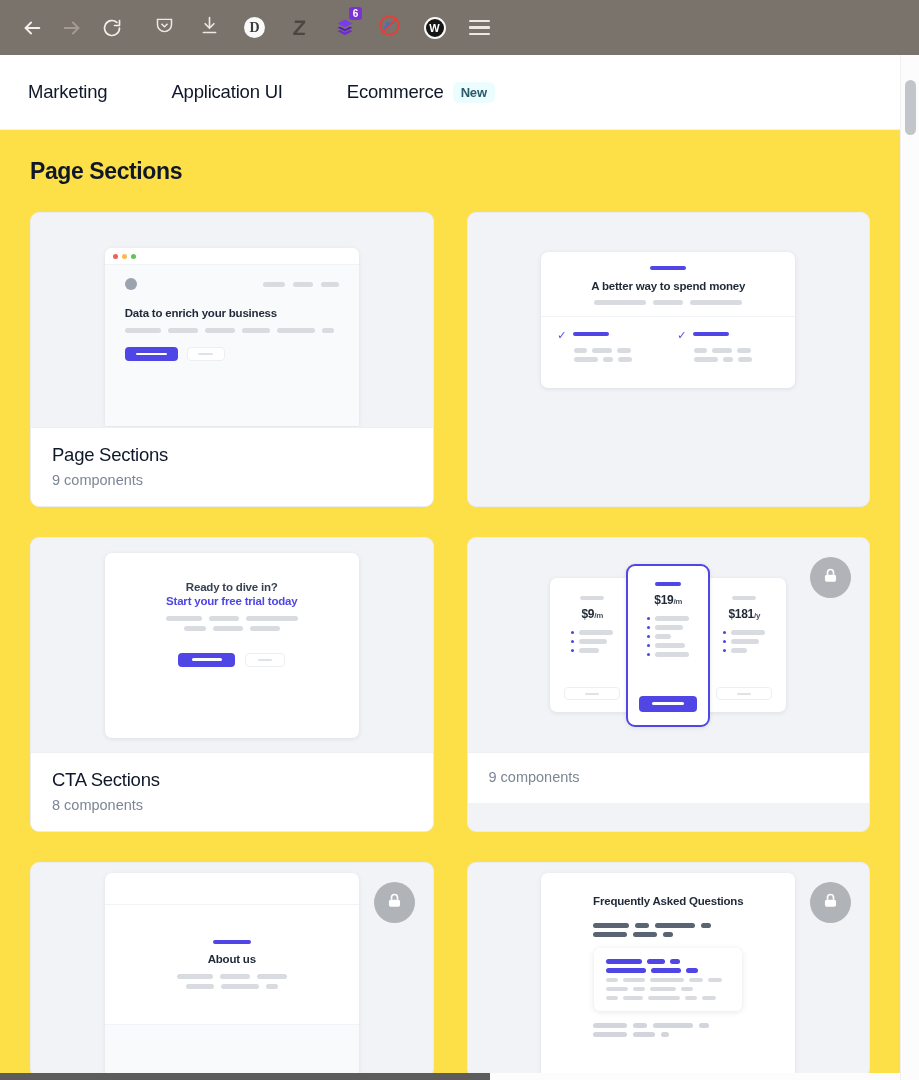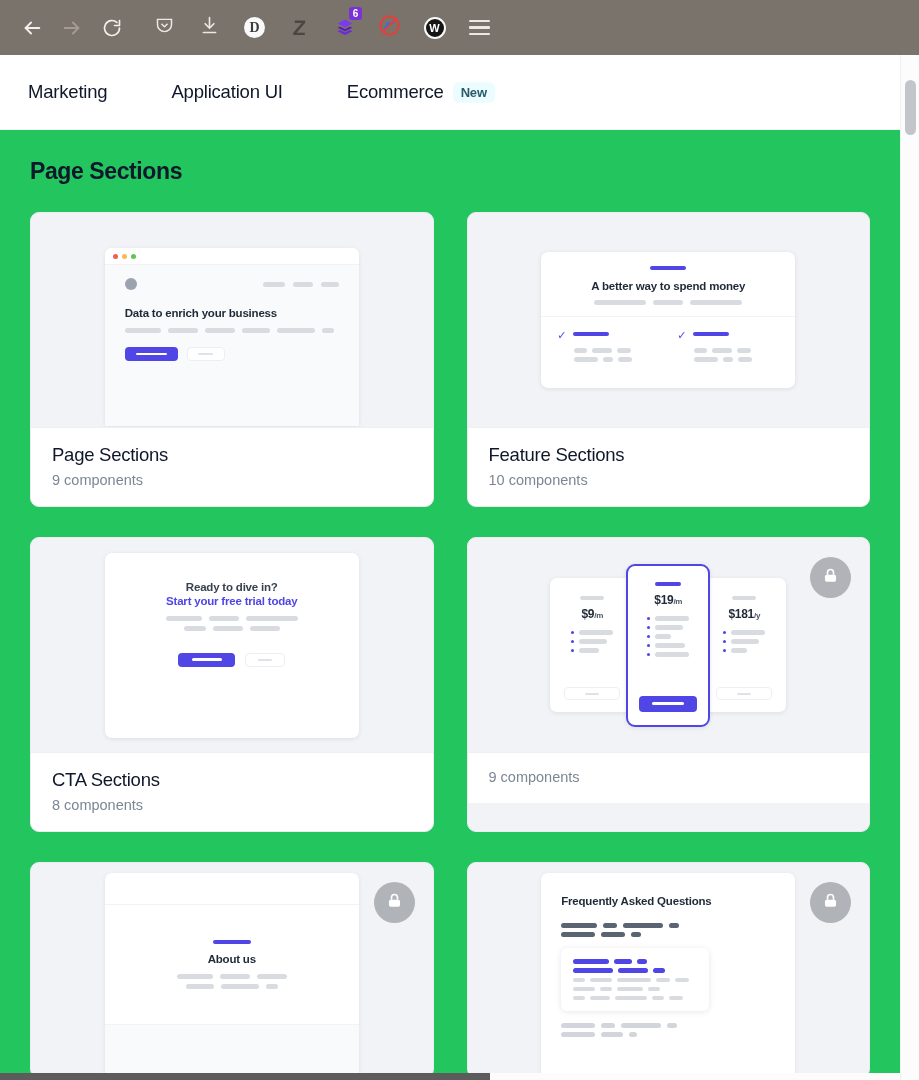--- a/index.html
+++ b/index.html
@@ -94,21 +94,21 @@
     background: #151515; border: 2px solid #fbfafa;
     color: #ffffff; font-size: 11px; font-weight: 700;
     display: flex; align-items: center; justify-content: center;
   }
   .hamburger { display:flex; flex-direction:column; gap:4px; }
   .hamburger span { display:block; width:21px; height:2.4px; background:#ece8e4; border-radius:1px; }
 
   
   .page {
     height: 1025px;
-    background: #22c55e;
+    background: #fde047;
     position: relative;
     overflow: hidden;
   }
   .tabs-bar {
     height: 75px;
     background: #ffffff;
     border-bottom: 1px solid #eef1f5;
     display: flex;
     align-items: center;
     padding-left: 28px;
@@ -297,21 +297,21 @@
   .about-lines { display:flex; flex-wrap:wrap; justify-content:center; gap:5px 7px; width:140px; }
   .about-foot { height:52px; background:#f8fafc; }
 
   
   .faq-win {
     width: 254px; height: 204px;
     background:#ffffff; border-radius:7px 7px 0 0;
     box-shadow:0 1px 5px rgba(15,23,42,.07);
     margin-top: 10px;
     padding: 22px 20px 0 20px;
-    display:flex; flex-direction:column; 
+    display:flex; flex-direction:column; align-items:center;
   }
   .faq-title { font-size:11.5px; font-weight:700; color:#1f2937; letter-spacing:-.2px; margin-bottom:16px; }
   .faq-q { display:flex; flex-wrap:wrap; gap:4px 6px; width:150px; margin-bottom:11px; }
   .faq-q .bar { height:5px; background:#5b6472; }
   .faq-panel {
     background:#ffffff; border-radius:6px;
     box-shadow:0 1px 6px rgba(15,23,42,.10);
     padding:11px 12px; width:148px; margin-bottom:12px;
   }
   .faq-panel .row { display:flex; flex-wrap:wrap; gap:4px 5px; }
@@ -523,24 +523,20 @@
                   <span class="bar" style="width:20px"></span>
                   <span class="bar" style="width:14px"></span>
                   <span class="bar" style="width:24px"></span>
                   <span class="bar" style="width:10px"></span>
                   <span class="bar" style="width:14px"></span>
                 </div>
               </div>
             </div>
           </div>
         </div>
-        <div class="card-meta">
-          <div class="card-title">Feature Sections</div>
-          <div class="card-sub">10 components</div>
-        </div>
       </div>
 
       <div class="card">
         <div class="card-preview">
           <div class="cta-win">
             <div class="cta-l1">Ready to dive in?</div>
             <div class="cta-l2">Start your free trial today</div>
             <div class="cta-lines">
               <span class="bar" style="width:36px"></span>
               <span class="bar" style="width:30px"></span>

